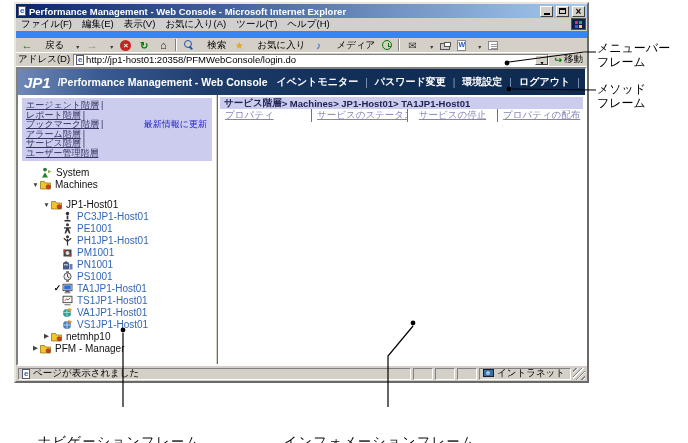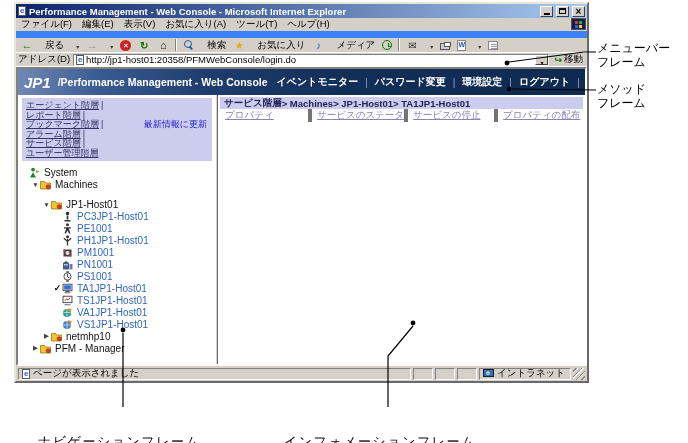--- a/index.html
+++ b/index.html
@@ -84,24 +84,24 @@
   .expander{width:9px;flex:0 0 9px;font-size:6.5px;color:#444;text-align:center;}
   .expander.check{font-size:9px;color:#000;font-weight:bold;}
   .ticon{width:12px;height:11px;flex:0 0 12px;display:inline-flex;}
   .tlabel{margin-left:3px;}
   .tlabel.link{color:#3366bb;cursor:pointer;}
   .tlabel.plain{color:#111;}
 
   .method-frame{margin:2px 2px 0 2px;}
   .breadcrumb{height:12px;background:#ccccee;font-size:9.5px;font-weight:bold;color:#222255;display:flex;align-items:center;padding:0 4px;white-space:nowrap;overflow:hidden;}
   .actions{display:flex;height:13px;font-size:9.5px;align-items:center;}
-  .action-cell{border-right:4px solid #737373;padding:0 5px;display:flex;align-items:center;height:100%;white-space:nowrap;overflow:hidden;}
+  .action-cell{border-right:1px solid #737373;padding:0 5px;display:flex;align-items:center;height:100%;white-space:nowrap;overflow:hidden;}
   .action-cell:nth-child(1){width:92px;}
   .action-cell:nth-child(2){width:96px;}
-  .action-cell:nth-child(3){width:90px;}
+  .action-cell:nth-child(3){width:90px;justify-content:center;}
   .action-cell:nth-child(4){flex:1;border-right:none;}
   .action-link{color:#8585b5;text-decoration:underline;cursor:pointer;}
   .info-frame{flex:1;background:#fff;}
 
   .statusbar{flex:0 0 15px;display:flex;align-items:center;gap:2px;padding:1px 2px;font-size:9.5px;background:#d4d0c8;}
   .spane{height:12px;border:1px solid;border-color:#808080 #fff #fff #808080;display:flex;align-items:center;gap:3px;padding:0 3px;overflow:hidden;white-space:nowrap;}
   .spane.msg{flex:1;}
   .spane.small{width:20px;flex:0 0 20px;}
   .spane.zone{width:92px;flex:0 0 92px;}
   .zone-icon{width:11px;height:10px;position:relative;flex:0 0 11px;}
@@ -239,21 +239,21 @@
           <div class="nav-links-box">
               <div class="nav-line"><span class="nav-link">エージェント階層</span><span class="nav-pipe">|</span></div>
               <div class="nav-line"><span class="nav-link">レポート階層</span><span class="nav-pipe">|</span></div>
               <div class="nav-line"><span class="nav-link">ブックマーク階層</span><span class="nav-pipe">|</span></div>
               <div class="nav-line"><span class="nav-link">アラーム階層</span><span class="nav-pipe">|</span></div>
               <div class="nav-line"><span class="nav-link">サービス階層</span><span class="nav-pipe">|</span></div>
               <div class="nav-line"><span class="nav-link">ユーザー管理階層</span></div>
               <span class="refresh-link">最新情報に更新</span>
             </div>
           <div class="tree">
-              <div class="tree-row" style="padding-left: 2px;">
+              <div class="tree-row" style="padding-left: 14px;">
                 <span class="expander"></span>
                 <span class="ticon">
                   <svg width="11" height="11" viewBox="0 0 11 11">
                     <circle cx="4" cy="2.6" r="1.9" fill="#2e7d32"></circle>
                     <path d="M1 10.5 L4 5.2 L7 10.5Z" fill="#2e7d32"></path>
                     <path d="M7 3 l3.5 1.6 -3.5 1.6z" fill="#7cb342"></path>
                   </svg>
                 </span>
                 <span class="tlabel plain">System</span>
               </div>

